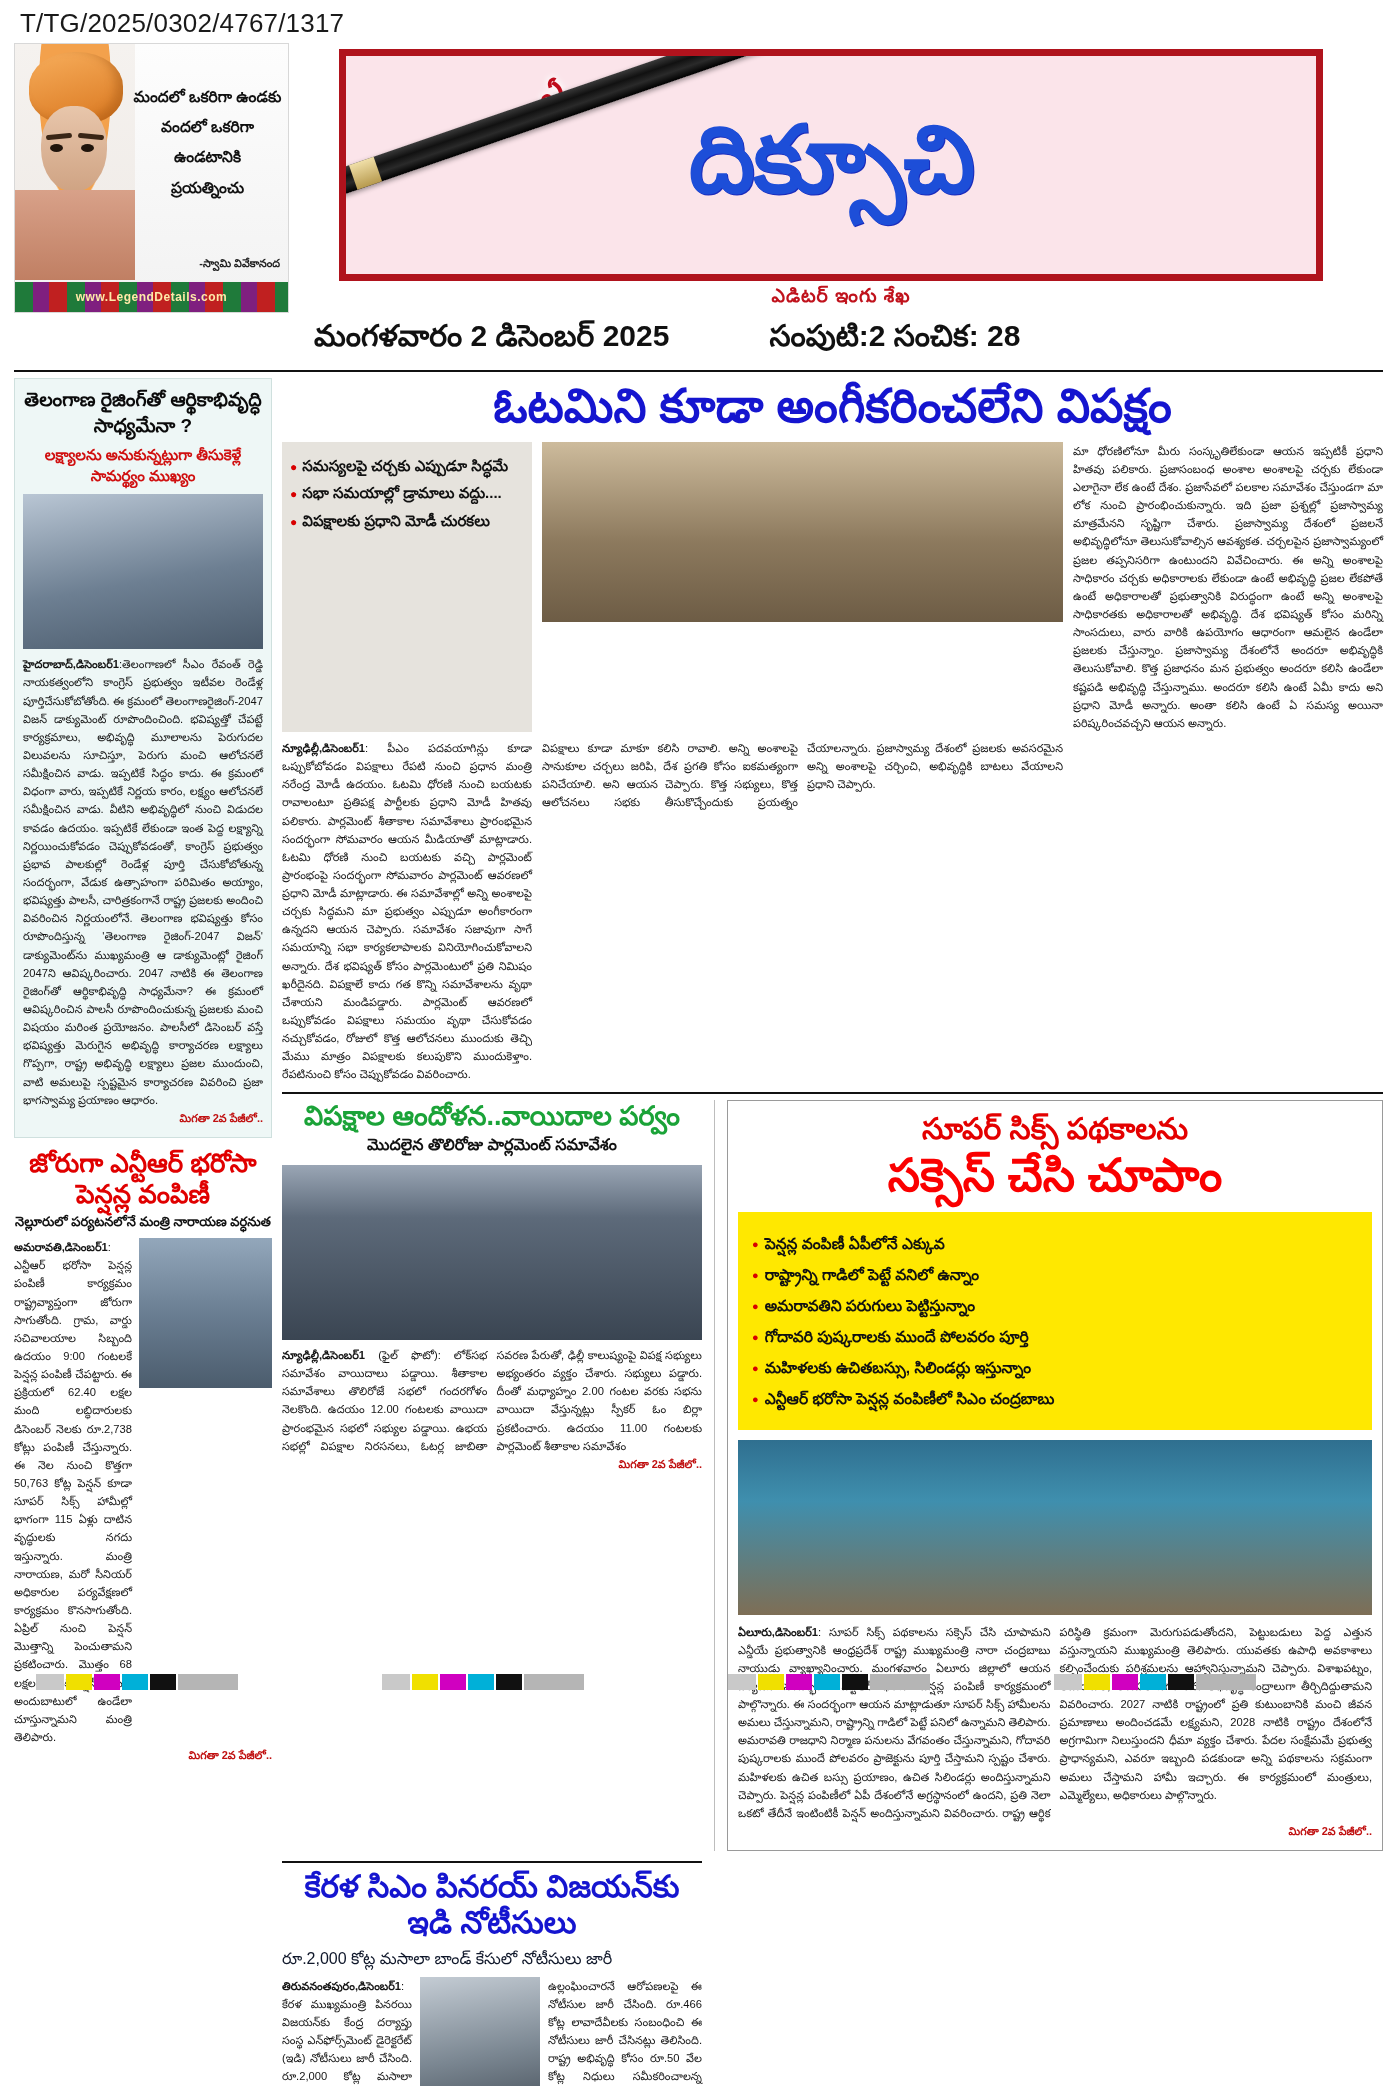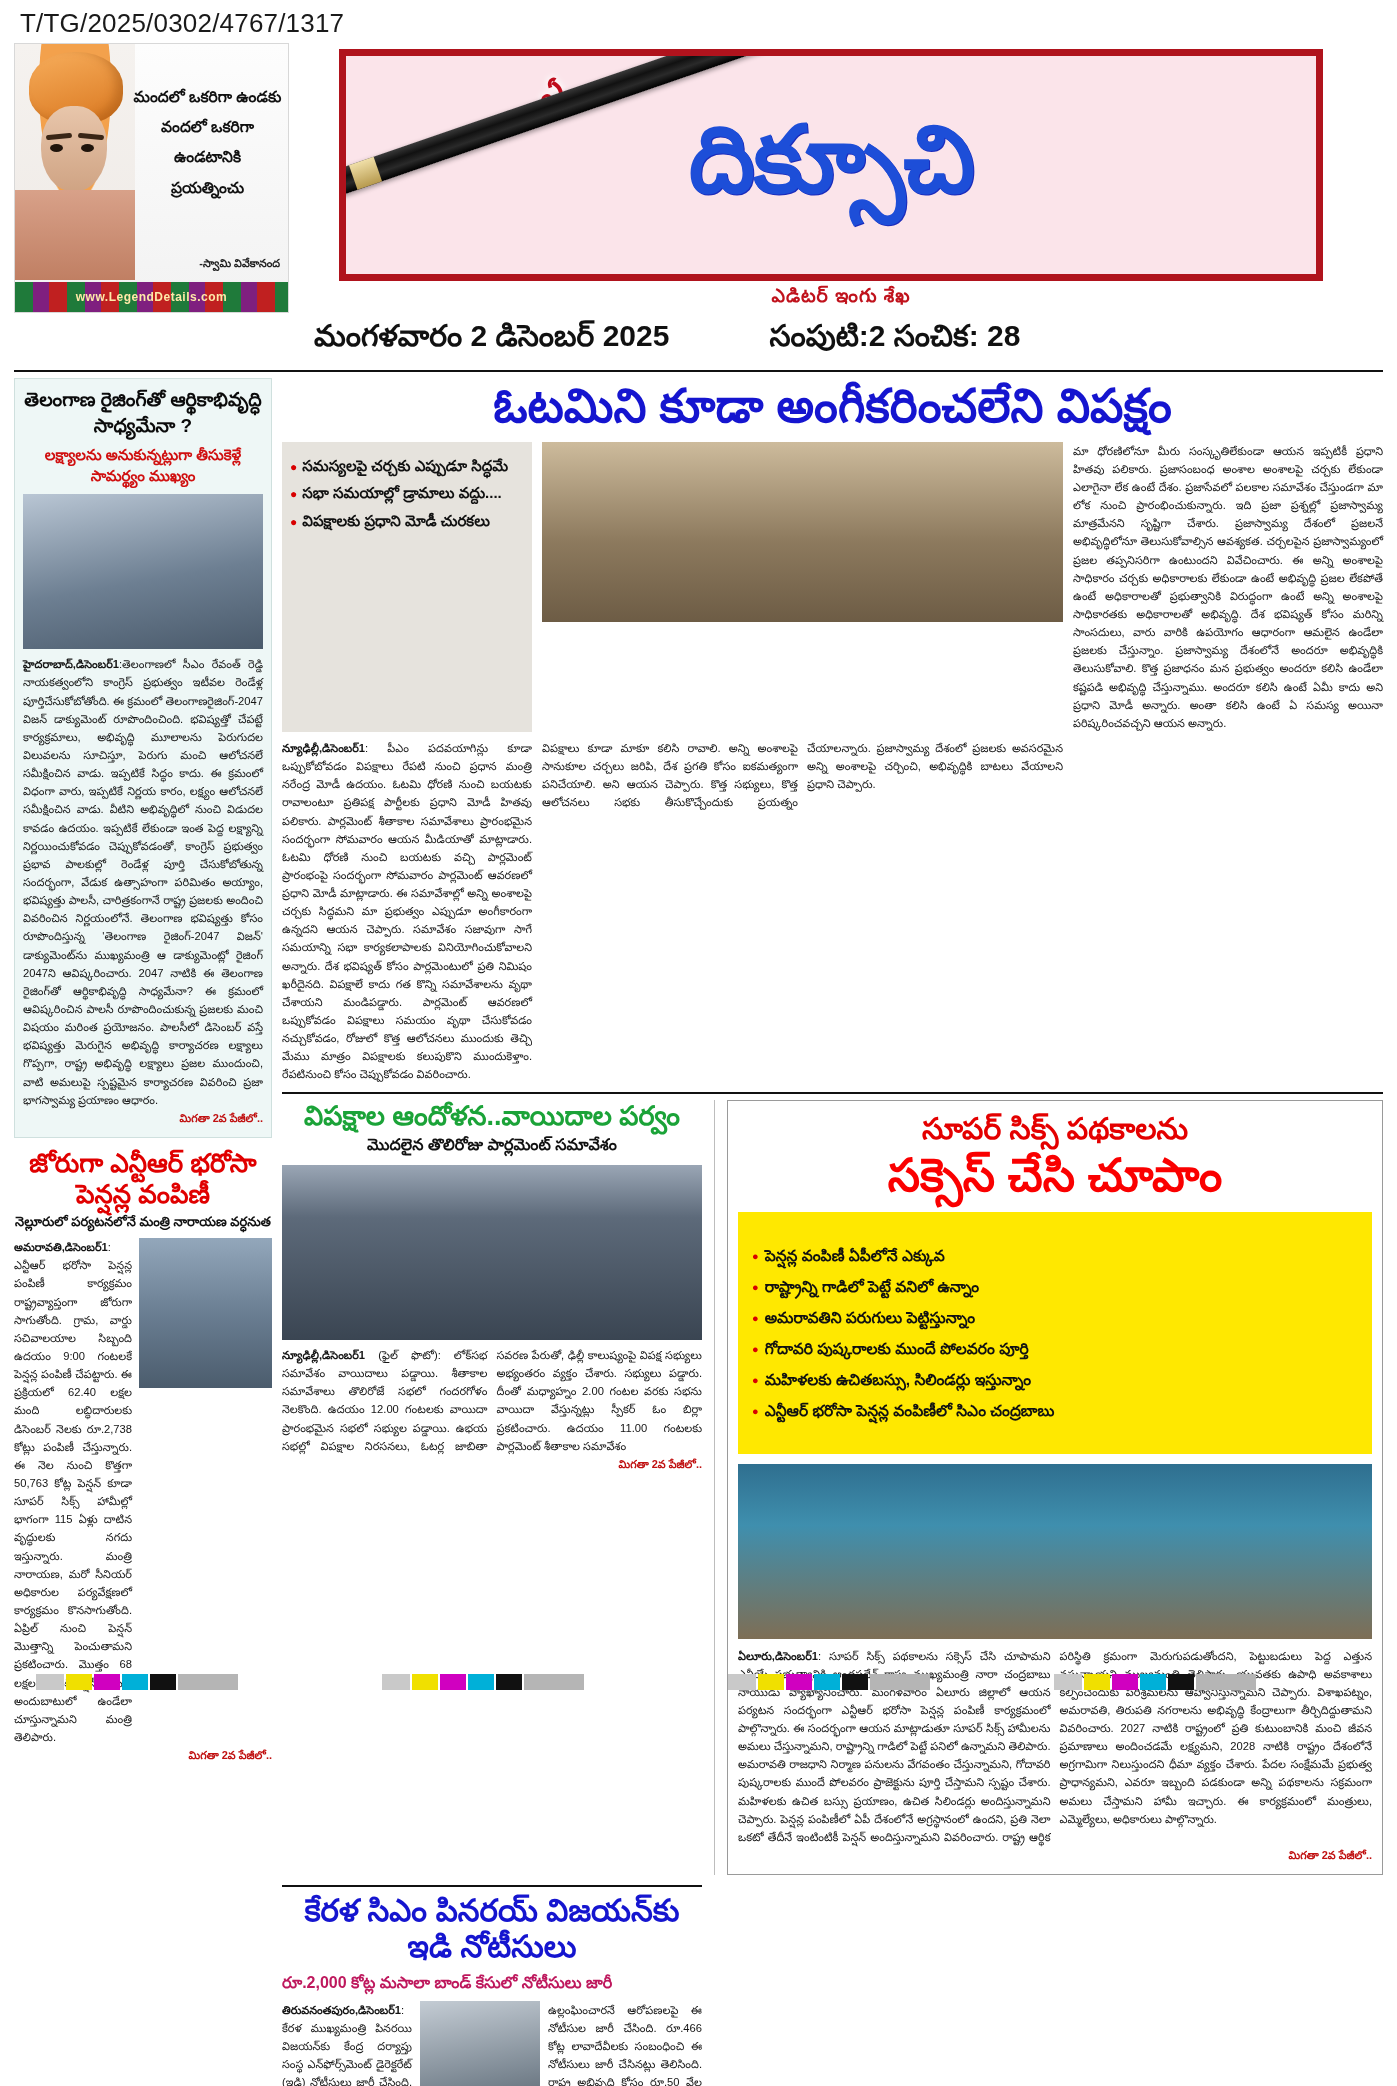--- a/index.html
+++ b/index.html
@@ -143,27 +143,27 @@
     background: linear-gradient(180deg,#c9b89a 0%, #b9a branch 40%);
     background: linear-gradient(180deg,#cdbb9c 0%, #8d7a5e 55%, #6d5c45 100%);
   }
   .right-text { width:310px; }
 
   
   .h-green { color:#1ba338; font-size:27px; font-weight:bold; text-align:center; line-height:1.2; }
   .h-blue  { color:#1515cf; font-size:32px; font-weight:bold; text-align:center; line-height:1.15; }
   .h-red   { color:#e00000; font-size:28px; font-weight:bold; text-align:center; line-height:1.2; }
   .sub-black { color:#111; font-size:16px; font-weight:bold; text-align:center; padding-top:4px;}
-  .kicker { font-size:16px; font-weight:bold; color:#be185d; line-height:1.45; }
+  .kicker { font-size:16px; font-weight:normal; color:#0f172a; line-height:1.45; }
 
   
   .super-panel { border:1px solid #9a9a9a; padding:10px; background:#fff; }
   .super-h1 { color:#e40000; font-size:30px; font-weight:bold; text-align:center; line-height:1.2; }
   .super-h2 { color:#fa0000; font-size:46px; font-weight:bold; text-align:center; line-height:1.15; margin-top:2px;}
-  .yellow { background:#ffe800; padding:28px 14px; margin-top:10px; }
+  .yellow { background:#ffe800; padding:16px 14px; margin-top:10px; }
   .yellow li { list-style:none; font-size:15.5px; line-height:2.0; color:#111; font-weight:bold; }
   .yellow li::before { content:"\25CF"; color:#d80000; font-size:11px; margin-right:6px; vertical-align:middle;}
 
   
   .ph-parl  { background: linear-gradient(180deg,#9aa6b5 0%, #5d6a7a 30%, #3a4552 100%); }
   .ph-stage { background: linear-gradient(180deg,#2f6f8f 0%, #3f8fae 35%, #7e6e55 100%); }
   .ph-group { background: linear-gradient(170deg,#b9c6d4,#6d7f92 55%,#4a5a6b); }
   .ph-rain  { background: linear-gradient(180deg,#93a7bb 0%, #6a7e92 50%, #4b5c6d 100%); }
   .ph-pinarayi { background: linear-gradient(170deg,#c4ccd4,#7b8792 60%,#4e5862); }
 

